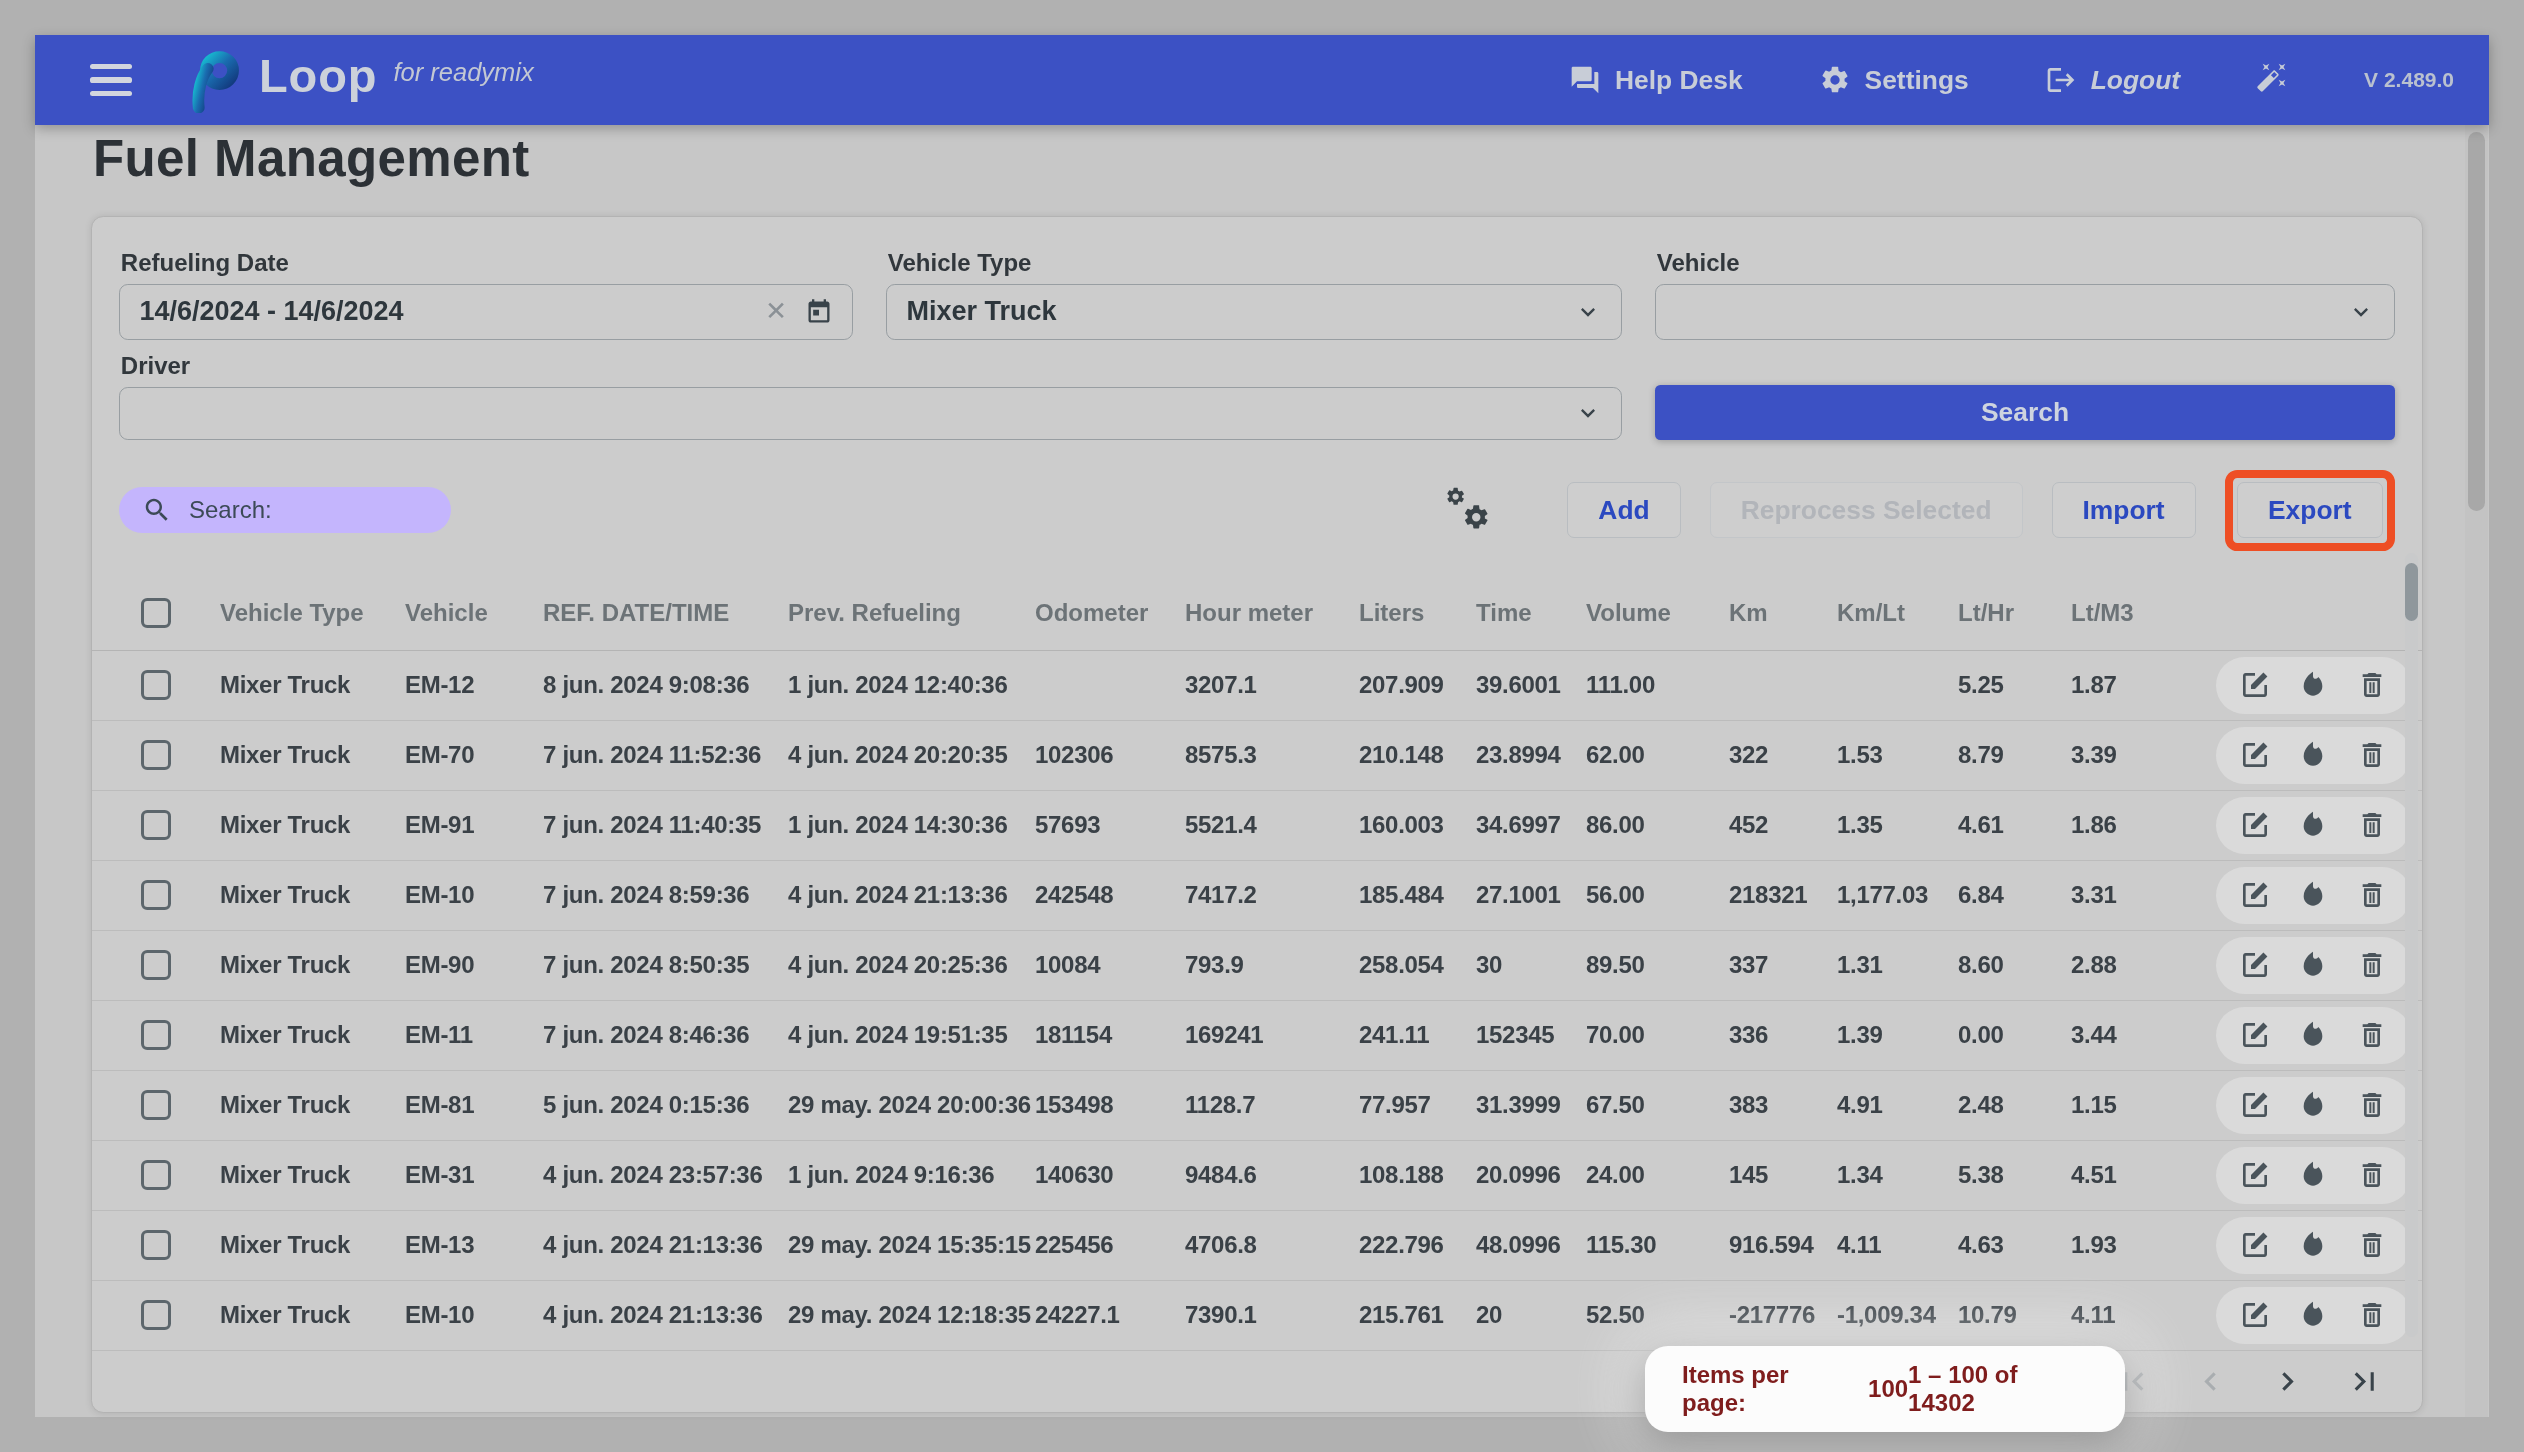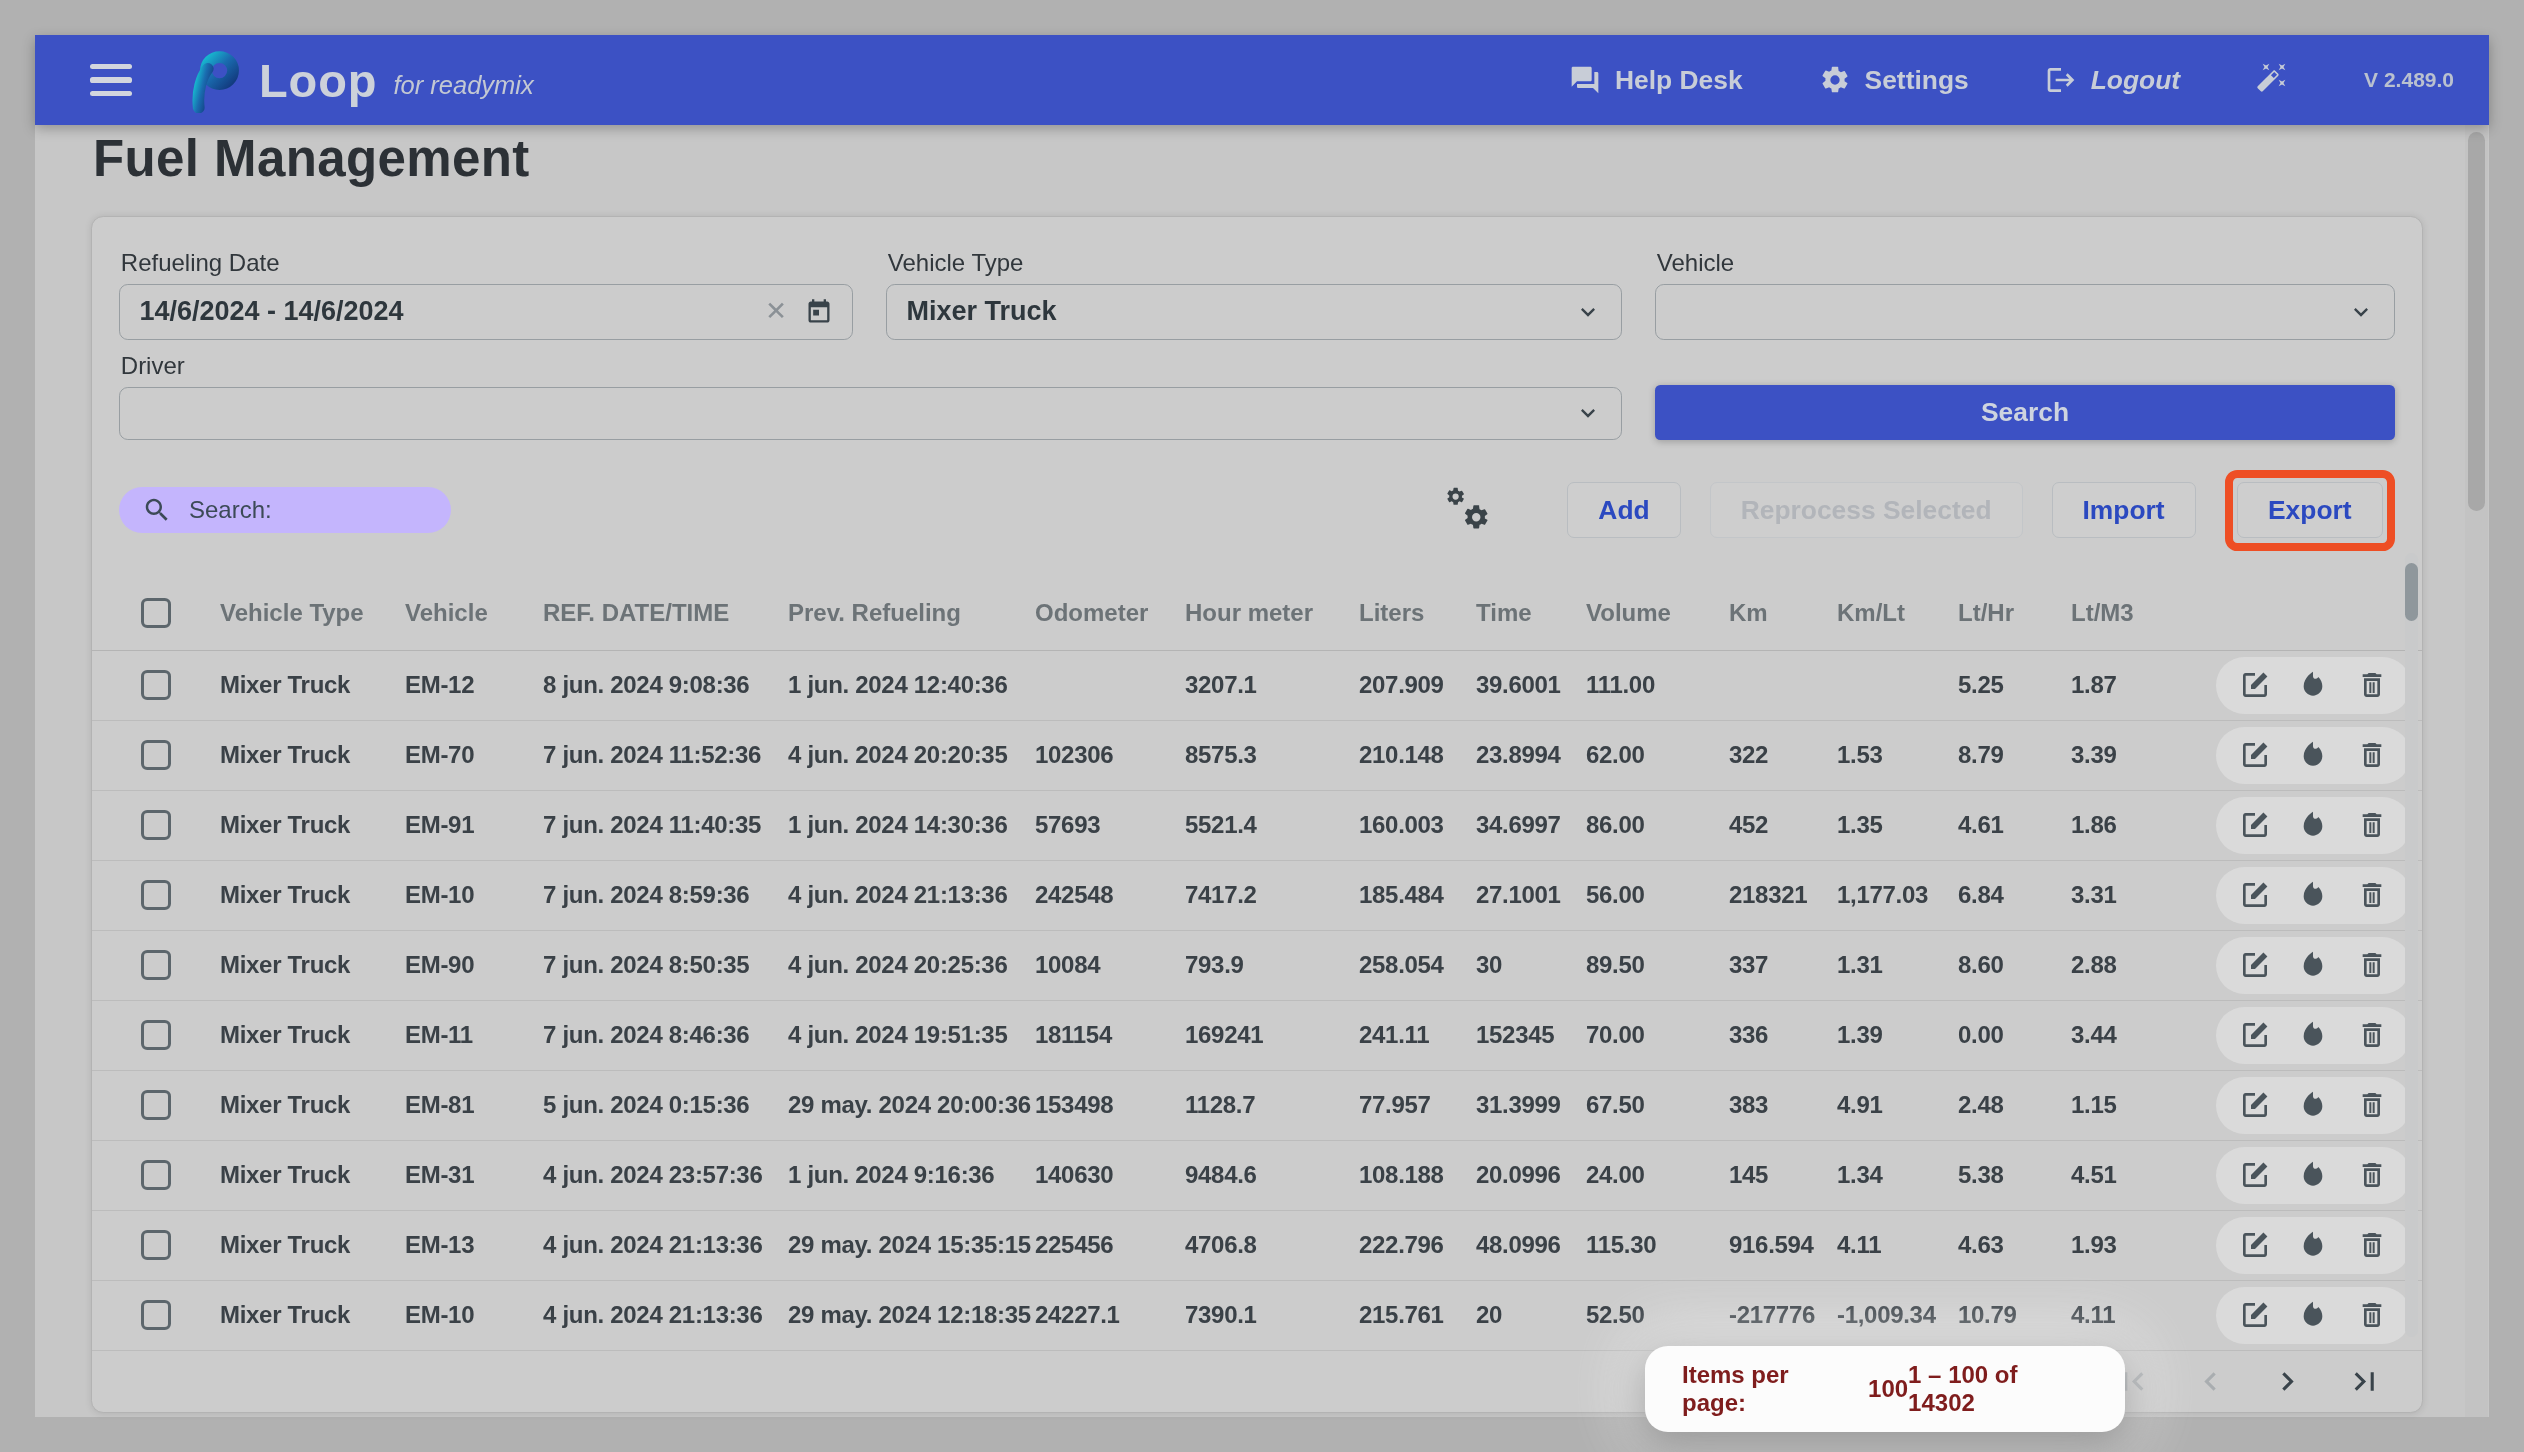--- a/index.html
+++ b/index.html
@@ -8,21 +8,21 @@
 
   .frame { position: relative; width: 2525px; height: 1453px; background: #b1b1b1; }
   .app { position: absolute; left: 35px; top: 35px; width: 2454px; height: 1382px; background: #c7c7c7; }
 
   
   .navbar { height: 90px; background: #3c51c4; display: flex; align-items: center;
             padding: 0 35px 0 55px; box-shadow: 0 4.4px 12.3px rgba(0,0,0,.28); position: relative; z-index: 5; }
   .hamburger { width: 42px; height: 32px; background: none; border: none; cursor: pointer;
                display: flex; flex-direction: column; justify-content: space-between; }
   .hamburger span { display: block; height: 5.3px; border-radius: 2.6px; background: #d2d6de; }
-  .brand { display: flex; align-items: center; margin-left: 55px; }
+  .brand { display: flex; align-items: flex-start; margin-left: 55px; }
   .brand-name { font-size: 47px; font-weight: 800; color: #ccd1da; letter-spacing: 0.9px; margin-left: 16px; }
   .brand-suffix { font-size: 25.5px; font-style: italic; font-weight: 500; color: #c3c8d3; margin-left: 16px; margin-top: 10.6px; }
   .nav-right { margin-left: auto; display: flex; align-items: center; gap: 76px;
                color: #c8cdd7; font-size: 26.4px; font-weight: 600; }
   .nav-item { display: flex; align-items: center; gap: 14px; cursor: pointer; }
   .nav-item svg { width: 32px; height: 32px; fill: #c8cdd7; }
   .nav-item.logout .nav-label { font-style: italic; font-weight: 700; }
   .wand svg { width: 32px; height: 32px; fill: #c8cdd7; }
   .version { font-size: 21px; font-weight: 600; color: #bac1cf; }
 
@@ -30,21 +30,21 @@
   .page-title { margin: 3.5px 0 0 58px; font-size: 51px; font-weight: 800; color: #2c3136; letter-spacing: 0.4px; }
 
   
   .card { position: relative; margin: 28px 0 0 56px; width: 2332px; height: 1197px;
           background: #cccccc; border: 1.8px solid #b3b3b3; border-radius: 12.3px;
           box-shadow: 0 0.9px 7px rgba(0,0,0,.10); }
 
   
   .filters { padding: 32px 27px 0 27px; display: grid;
              grid-template-columns: 734px 736px 1fr; column-gap: 33px; row-gap: 12.3px; }
-  .field-label { display: block; font-size: 24px; font-weight: 400; color: #31373c; margin: 0 0 7px 1.8px; }
+  .field-label { display: block; font-size: 24px; font-weight: 700; color: #31373c; margin: 0 0 7px 1.8px; }
   .control { height: 56px; border: 1.8px solid #989ea2; border-radius: 8.8px; background: transparent;
              display: flex; align-items: center; padding: 0 19.4px; font-size: 27px; font-weight: 600;
              color: #2e373d; cursor: pointer; }
   .row2 .control { height: 53px; }
   .control .value { flex: 1; white-space: nowrap; overflow: hidden; }
   .clear-x { background: none; border: none; cursor: pointer; font-size: 26.4px; color: #8b9196;
              font-weight: 400; margin-right: 17.6px; line-height: 1; }
   .control svg.suffix { width: 28px; height: 28px; fill: #39434a; flex: none; }
   .chev { margin-left: auto; }
   .f-driver { grid-column: 1 / 3; }

